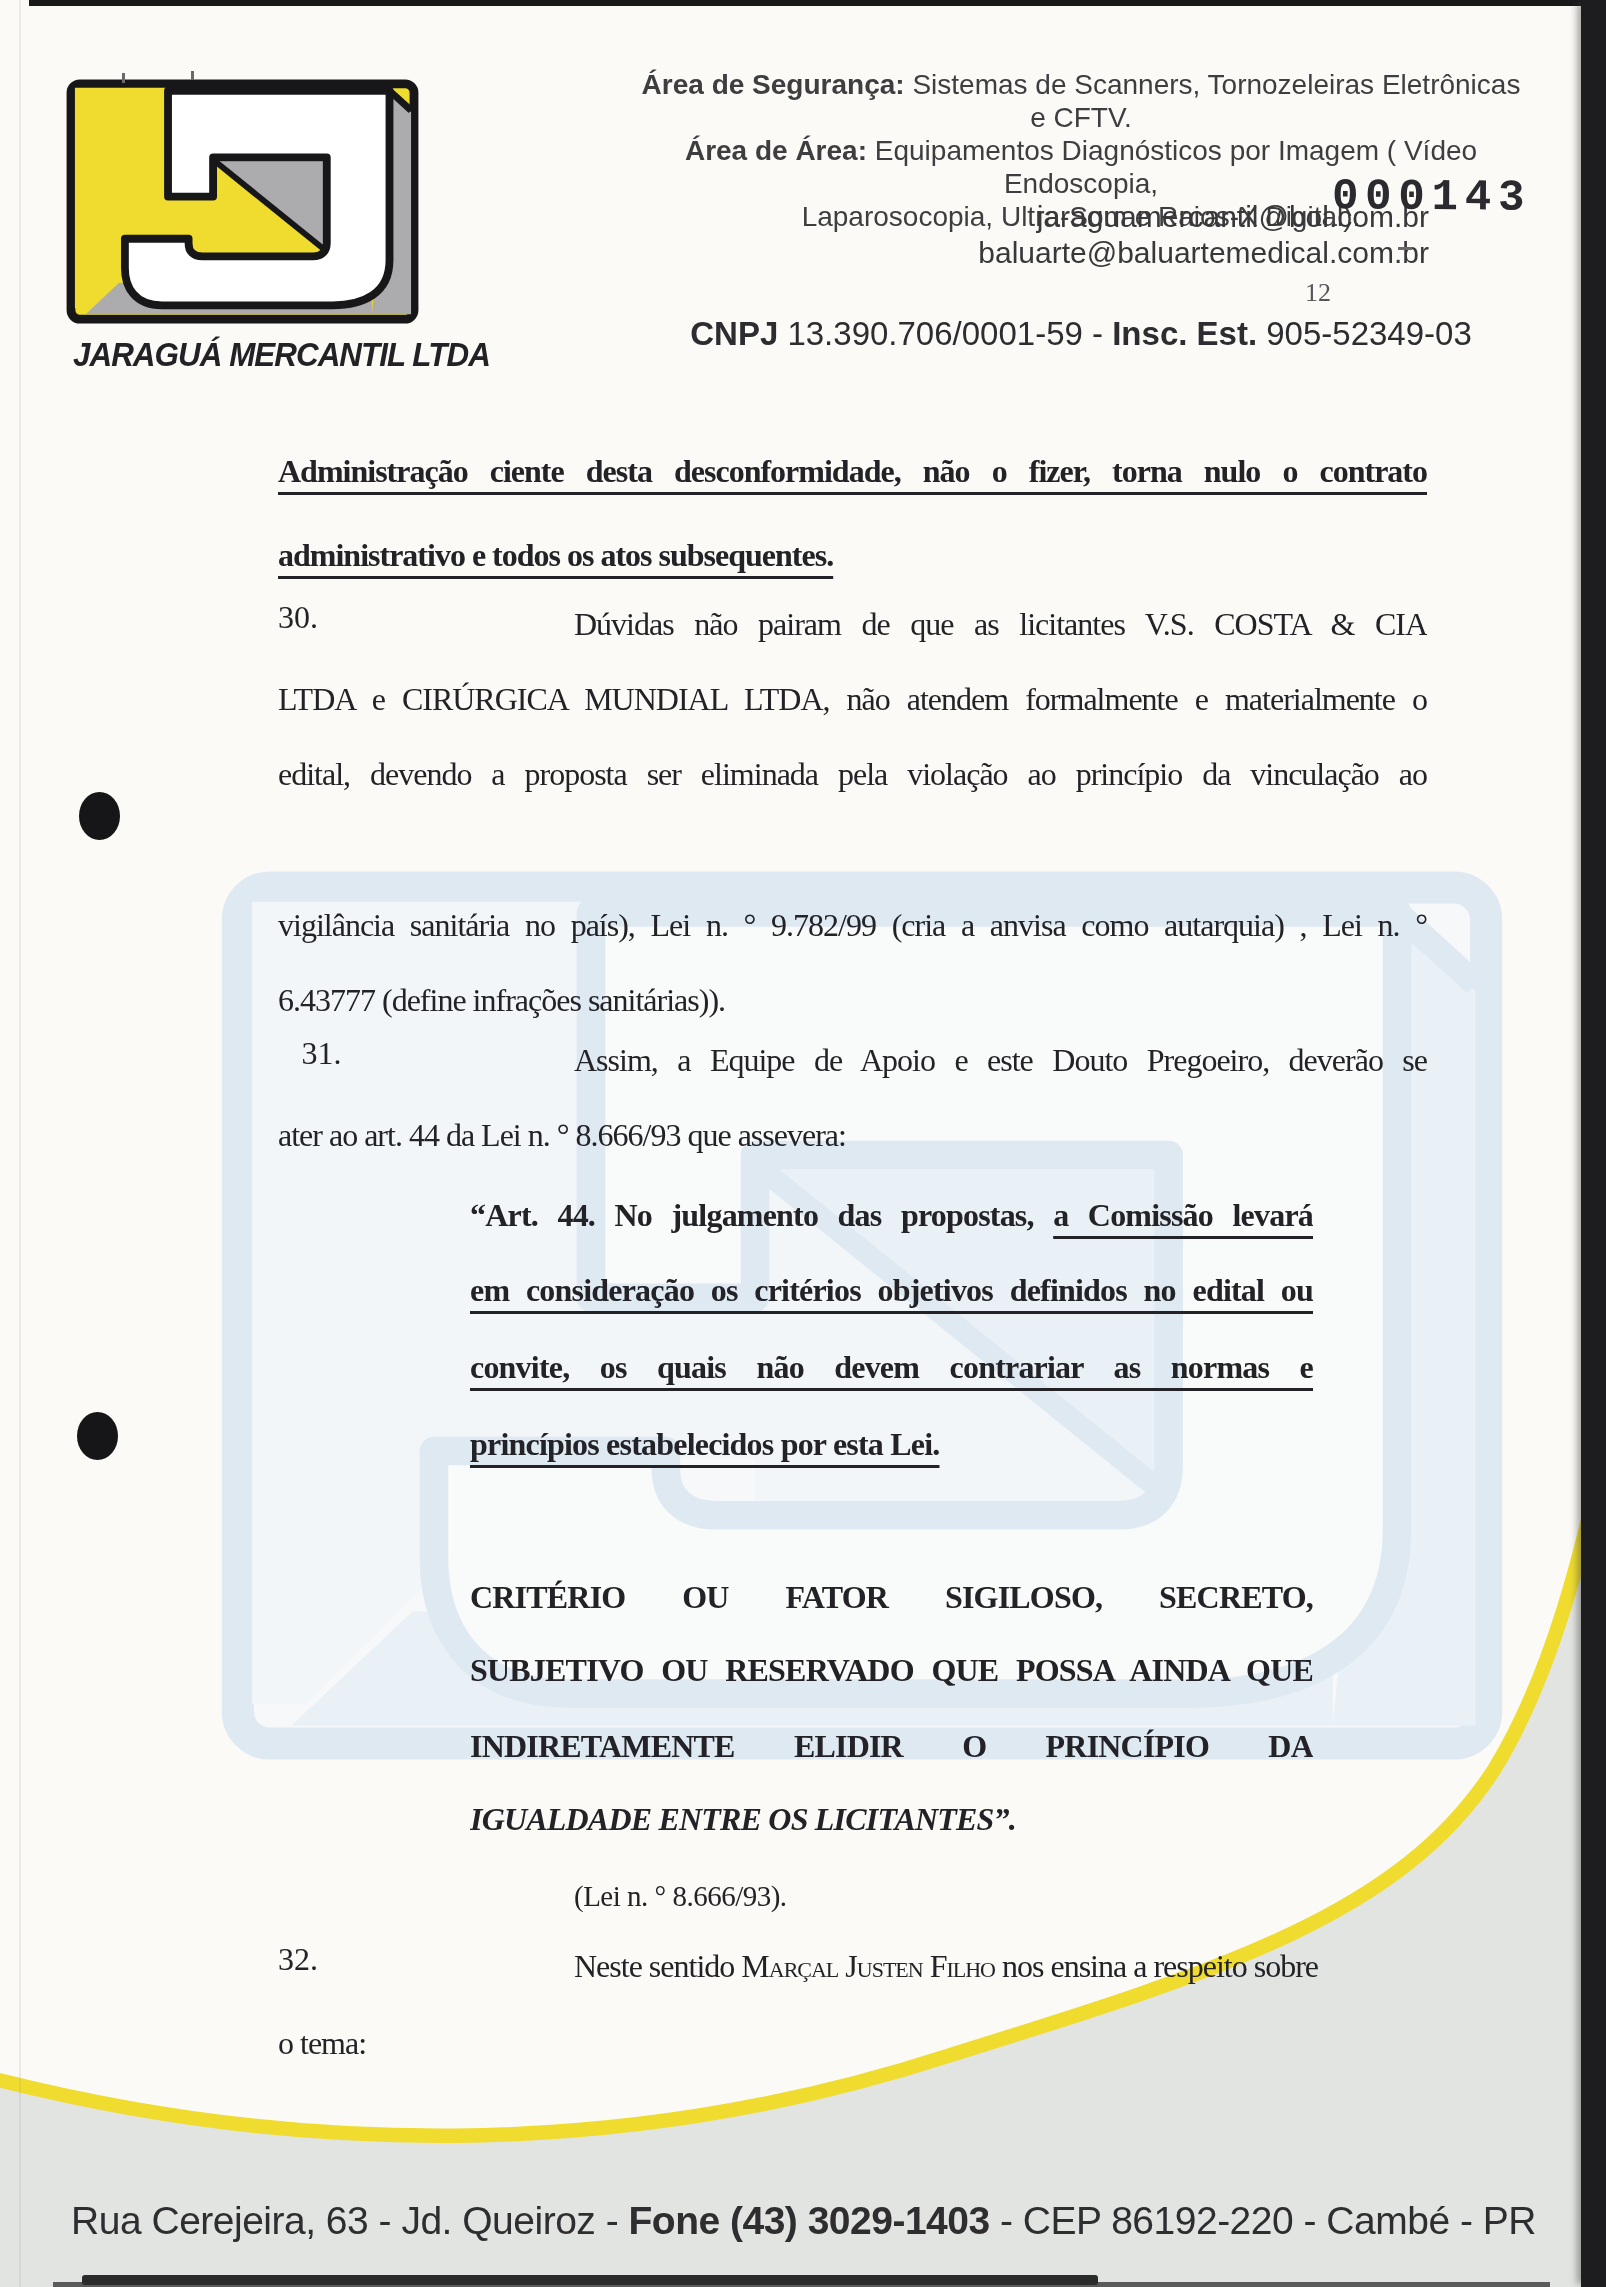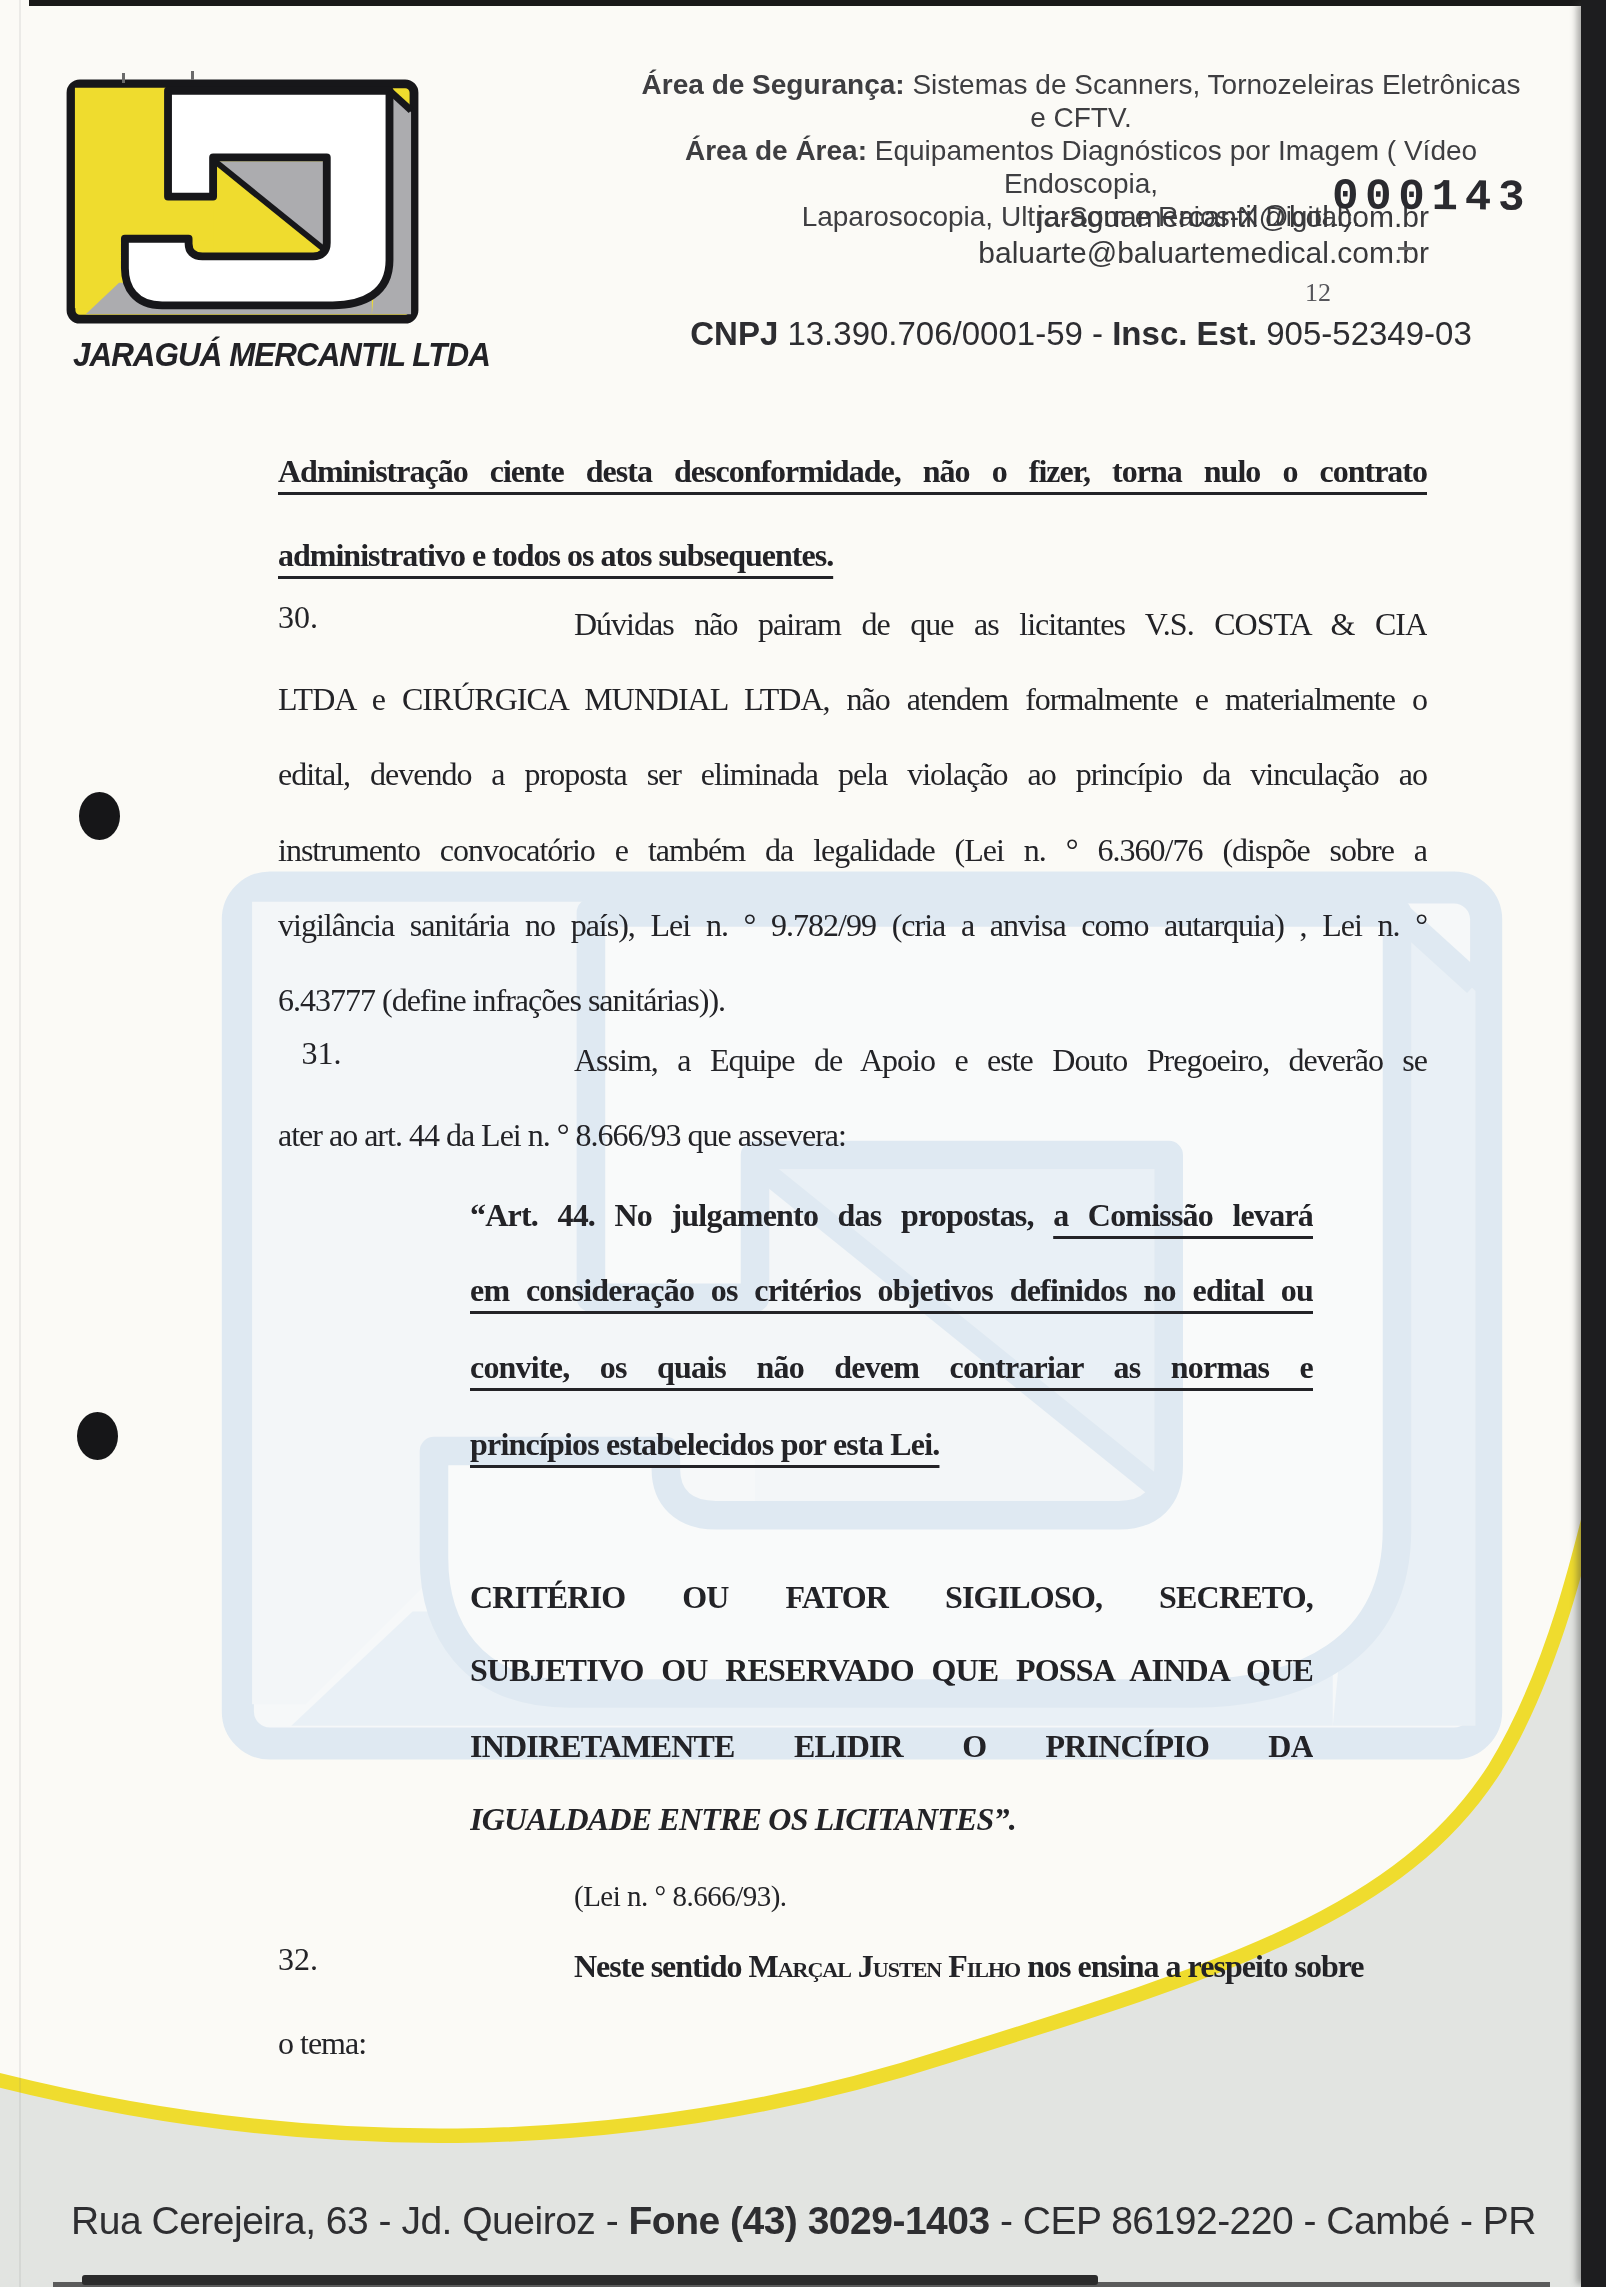--- a/index.html
+++ b/index.html
@@ -114,21 +114,20 @@
 
   <div class="bl jst head-line" style="top:446px;">
     <span>Administração ciente desta desconformidade, não o fizer, torna nulo o contrato</span></div>
   <div class="bl head-line" style="top:530px;">
     <span>administrativo e todos os atos subsequentes.</span></div>
 
   <div class="num" style="top:599px;">30.</div>
   <div class="bl ind jst" style="top:599px;">Dúvidas não pairam de que as  licitantes V.S. COSTA &amp; CIA</div>
   <div class="bl jst" style="top:674px;">LTDA e CIRÚRGICA MUNDIAL LTDA, não atendem formalmente e materialmente o</div>
   <div class="bl jst" style="top:749px;">edital, devendo a proposta ser eliminada pela violação ao princípio da vinculação ao</div>
-  <div class="bl jst" style="top:825px;">instrumento convocatório e também da legalidade (Lei n. ° 6.360/76 (dispõe sobre a</div>
   <div class="bl jst" style="top:900px;">vigilância sanitária no país), Lei n. ° 9.782/99 (cria a anvisa como autarquia) , Lei n. °</div>
   <div class="bl" style="top:975px;">6.43777 (define infrações sanitárias)).</div>
 
   <div class="num" style="top:1035px;text-align:center;">31.</div>
   <div class="bl ind jst" style="top:1035px;">Assim, a Equipe de Apoio e este Douto Pregoeiro, deverão se</div>
   <div class="bl" style="top:1110px;">ater ao art. 44 da Lei n. ° 8.666/93 que assevera:</div>
 
   <div class="bl quote jst" style="top:1190px;">
     <span>“Art. 44. No julgamento das propostas, </span><span class="u">a Comissão levará</span></div>
   <div class="bl quote jst" style="top:1265px;">
@@ -141,21 +140,21 @@
     <span>CRITÉRIO OU FATOR SIGILOSO, SECRETO,</span></div>
   <div class="bl quote jst" style="top:1645px;">
     <span>SUBJETIVO OU RESERVADO QUE POSSA AINDA QUE</span></div>
   <div class="bl quote jst" style="top:1721px;">
     <span>INDIRETAMENTE ELIDIR O PRINCÍPIO DA</span></div>
   <div class="bl quote" style="top:1794px;font-style:italic;">
     <span>IGUALDADE ENTRE OS LICITANTES”.</span></div>
   <div class="bl cite" style="top:1871px;">(Lei n. ° 8.666/93).</div>
 
   <div class="num" style="top:1941px;">32.</div>
-  <div class="bl ind" style="top:1941px;font-weight:bold;">
+  <div class="bl ind" style="top:1941px;">
     <span>Neste sentido </span><span class="smallcaps">Marçal Justen Filho</span><span> nos ensina a respeito sobre</span></div>
   <div class="bl" style="top:2018px;">o tema:</div>
 
   <div id="footer-line" class="abs">
     <span>Rua Cerejeira, 63 - Jd. Queiroz - </span><span class="bold">Fone (43) 3029-1403</span><span> - CEP 86192-220 - Cambé - PR</span>
   </div>
 
   <div id="edge-top" class="abs"></div>
   <div id="edge-right" class="abs"></div>
   <div id="fold-line" class="abs"></div>

